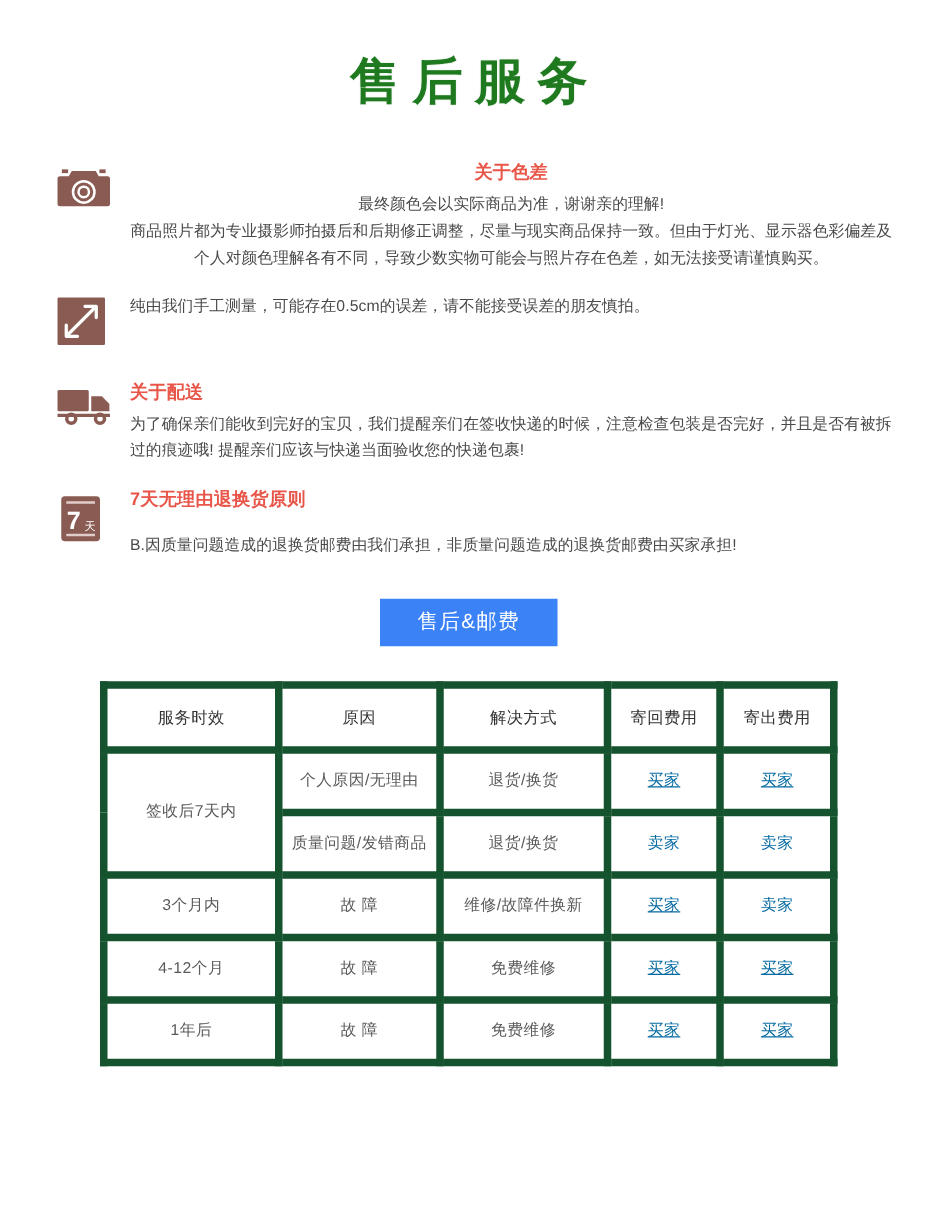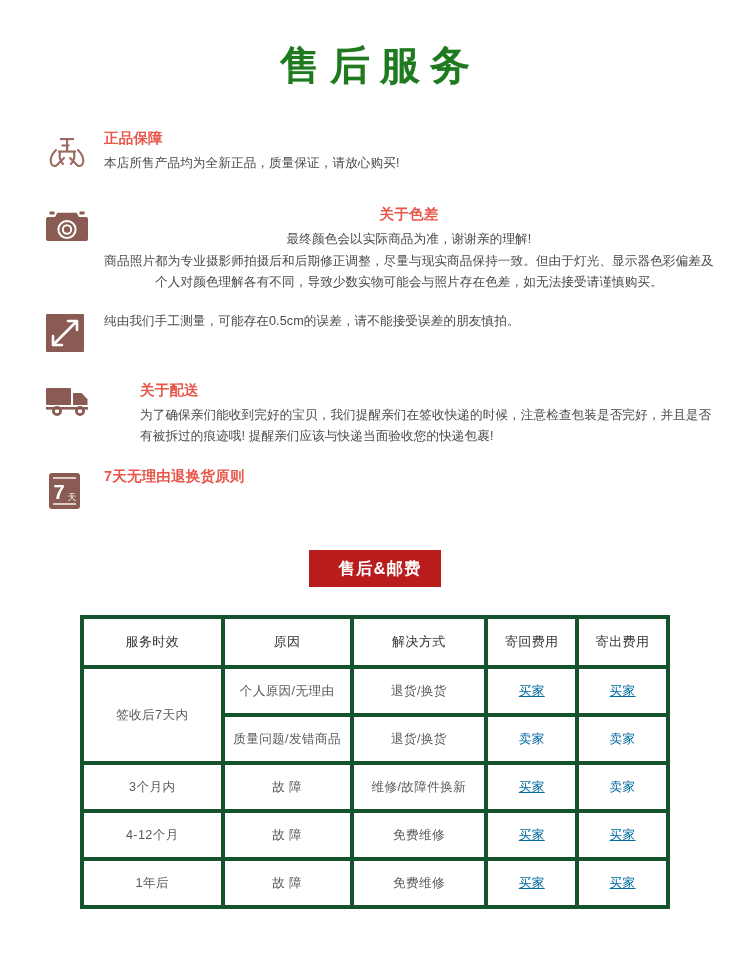--- a/index.html
+++ b/index.html
@@ -73,52 +73,52 @@
     margin: 0;
   }
   .section-text .para.spaced {
     margin-top: 16px;
   }
 
   
   .sec-authentic { margin-bottom: 24px; }
   .sec-color    { margin-bottom: 16px; text-align: center; }
   .sec-size     { margin-bottom: 18px; }
-  .sec-ship     { margin-bottom: 18px; gap: 36px; }
+  .sec-ship     { margin-bottom: 18px; }
   .sec-return   { margin-bottom: 0; }
 
   
   .banner-wrap {
     margin-top: 32px;
     text-align: center;
   }
   .banner {
     display: inline-block;
-    background: #b91c1c;
+    background: #3b82f6;
     color: #ffffff;
     font-size: 16.5px;
-    font-weight: bold;
+    font-weight: normal;
     letter-spacing: 1px;
-    padding: 9px 20px 10px 30px;
+    padding: 9px 30px 10px 30px;
     line-height: 1.1;
   }
 
   
   .table-wrap {
     margin-top: 28px;
     padding: 0 80px;
   }
   table.fee-table {
     width: 100%;
     border-collapse: collapse;
     table-layout: fixed;
   }
   table.fee-table th,
   table.fee-table td {
-    border: 4px solid #14532d;
+    border: 6px solid #14532d;
     text-align: center;
     font-weight: normal;
     font-size: 12.6px;
     color: #5a5a5a;
     height: 40px;
     padding: 2px 4px;
     letter-spacing: 0.4px;
   }
   table.fee-table th {
     color: #333333;
@@ -140,44 +140,20 @@
 
   svg { display: block; }
 </style>
 </head>
 <body>
 
 <div class="page-title">售后服务</div>
 
 <div class="sections">
 
-  <div class="section sec-authentic">
-    <div class="section-icon">
-      <svg width="46" height="46" viewBox="0 0 46 46" aria-hidden="true">
-        <g fill="none" stroke="#9a6a60" stroke-width="2.1" stroke-linecap="round">
-          <path d="M12 20 C8 24 6 29 7 33 C8 36 11 37 13 35 L20 28"></path>
-          <path d="M34 20 C38 24 40 29 39 33 C38 36 35 37 33 35 L26 28"></path>
-          <path d="M16 22 C15 27 16 31 19 34"></path>
-          <path d="M30 22 C31 27 30 31 27 34"></path>
-        </g>
-        <g fill="#9a6a60">
-          <rect x="16" y="8" width="14" height="2.1"></rect>
-          <rect x="22" y="8" width="2.1" height="14"></rect>
-          <rect x="17.5" y="14.5" width="8" height="2"></rect>
-          <rect x="14" y="20.5" width="18" height="2.1"></rect>
-        </g>
-      </svg>
-    </div>
-    <div class="section-body">
-      <div class="section-heading">正品保障</div>
-      <div class="section-text">
-        <p class="para">本店所售产品均为全新正品，质量保证，请放心购买!</p>
-      </div>
-    </div>
-  </div>
 
   <div class="section sec-color">
     <div class="section-icon">
       <svg width="46" height="40" viewBox="0 0 46 40" aria-hidden="true">
         <g fill="#8a5b52">
           <path d="M4 11 h7 l2.4-4.2 h19.2 L35 11 h7 a2 2 0 0 1 2 2 v20 a2 2 0 0 1 -2 2 H4 a2 2 0 0 1 -2 -2 V13 a2 2 0 0 1 2 -2 z"></path>
         </g>
         <g fill="none" stroke="#ffffff" stroke-width="2">
           <circle cx="23" cy="23.5" r="8.6"></circle>
           <circle cx="23" cy="23.5" r="4.2"></circle>
@@ -241,20 +217,21 @@
         <rect x="5" y="5" width="31" height="36" rx="3" fill="#8a5b52"></rect>
         <rect x="9" y="9" width="23" height="2" fill="#efe1de" opacity="0.85"></rect>
         <rect x="9" y="35" width="23" height="2" fill="#efe1de" opacity="0.85"></rect>
         <text x="15" y="31" font-family="'Liberation Sans', sans-serif" font-size="20" font-weight="bold" fill="#ffffff" text-anchor="middle">7</text>
         <text x="28" y="32" font-family="'Liberation Sans', sans-serif" font-size="9" fill="#ffffff" text-anchor="middle">天</text>
       </svg>
     </div>
     <div class="section-body">
       <div class="section-heading">7天无理由退换货原则</div>
       <div class="section-text">
+        <p class="para spaced">B.因质量问题造成的退换货邮费由我们承担，非质量问题造成的退换货邮费由买家承担!</p>
       </div>
     </div>
   </div>
 
 </div>
 
 <div class="banner-wrap">
   <span class="banner">售后&amp;邮费</span>
 </div>
 

